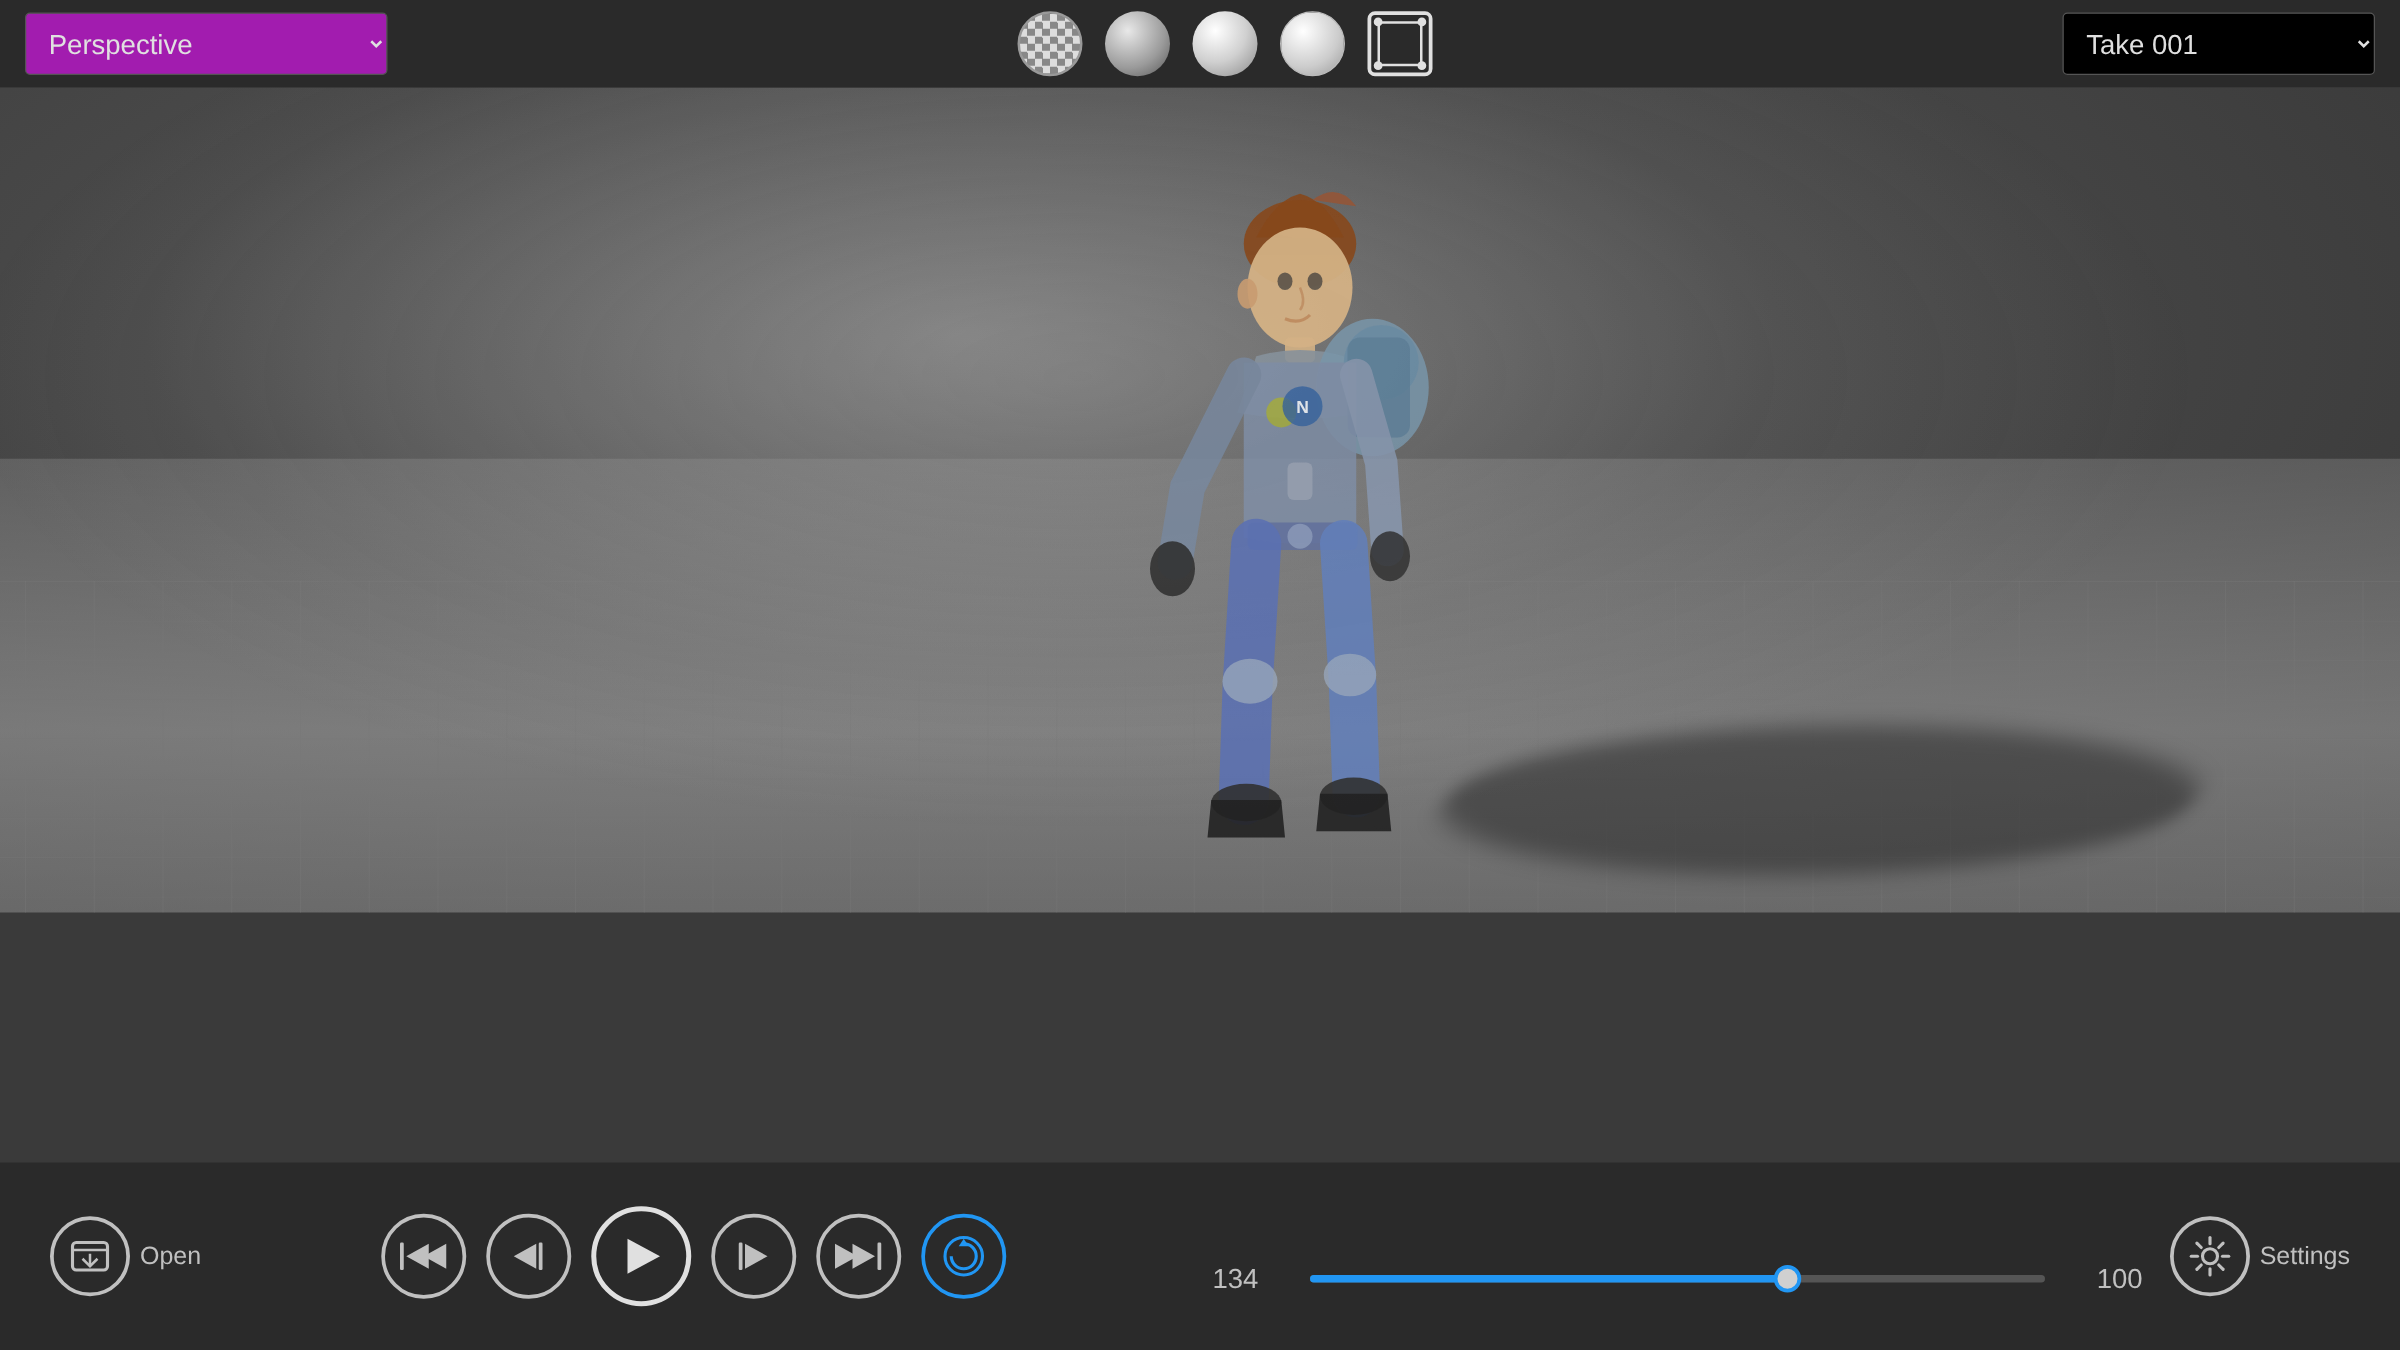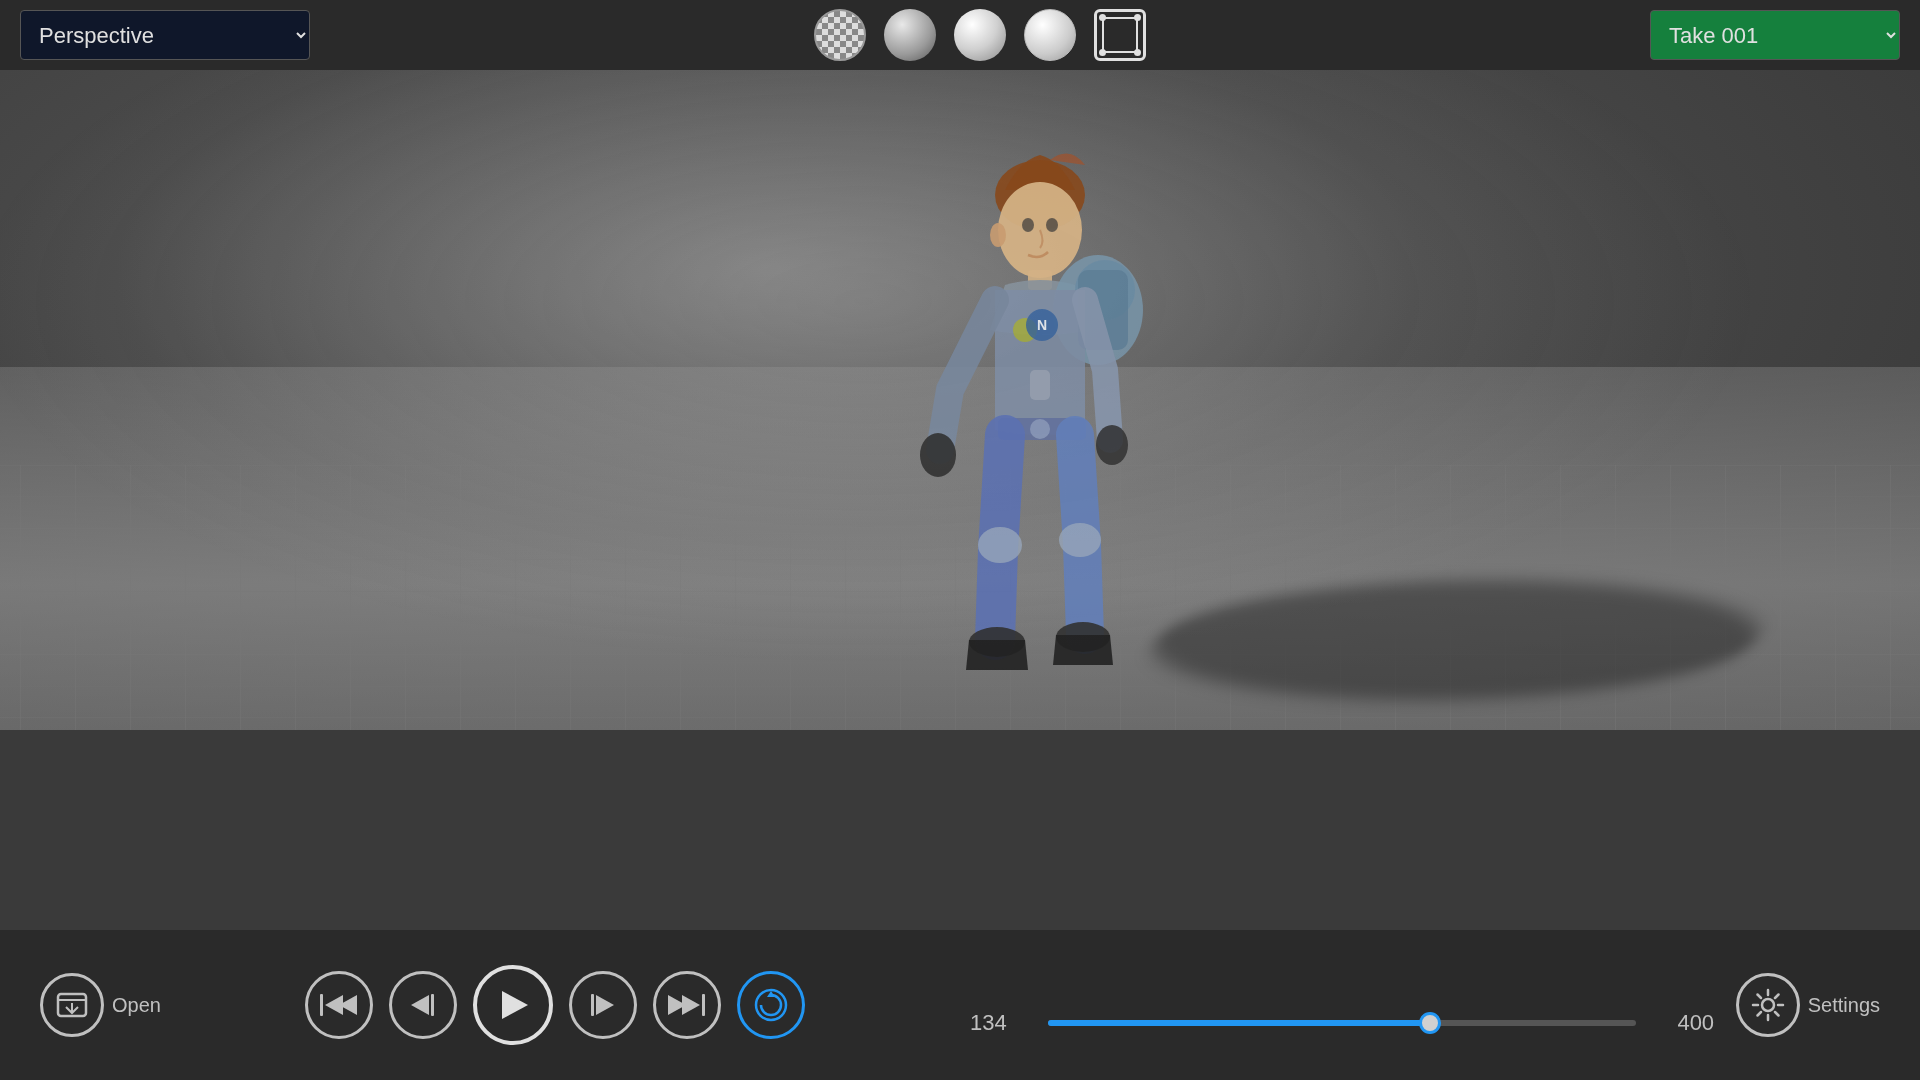--- a/index.html
+++ b/index.html
@@ -14,40 +14,40 @@
       align-items: center;
       justify-content: space-between;
       padding: 0 20px;
       position: absolute;
       top: 0;
       left: 0;
       z-index: 10;
     }
 
     .perspective-select {
-      background: #0f172a;
+      background: #a21caf;
       color: #e0e0e0;
       border: 1px solid #555;
       border-radius: 4px;
       padding: 8px 14px;
       font-size: 22px;
       cursor: pointer;
       appearance: auto;
       width: 290px;
       height: 50px;
     }
 
     .top-center-icons {
       display: flex;
       align-items: center;
       gap: 18px;
     }
 
     .top-right-select {
-      background: #15803d;
+      background: #000000;
       color: #e0e0e0;
       border: 1px solid #555;
       border-radius: 4px;
       padding: 8px 14px;
       font-size: 22px;
       cursor: pointer;
       appearance: auto;
       width: 250px;
       height: 50px;
     }
@@ -503,21 +503,21 @@
     </div>
   </div>
 
   <div class="scrubber-area">
     <div class="scrubber-row">
       <span class="frame-num">134</span>
       <div class="scrubber-track">
         <div class="scrubber-fill"></div>
         <div class="scrubber-thumb"></div>
       </div>
-      <span class="frame-num">400</span>
+      <span class="frame-num">100</span>
     </div>
   </div>
 
   <div class="bottom-right">
     <div class="circle-btn">
       <svg width="38" height="38" viewBox="0 0 38 38">
         <circle cx="19" cy="19" r="6" stroke="#c0c0c0" stroke-width="2.5" fill="none"></circle>
         <g stroke="#c0c0c0" stroke-width="2.5" stroke-linecap="round">
           <line x1="19" y1="4" x2="19" y2="9"></line>
           <line x1="19" y1="29" x2="19" y2="34"></line>

